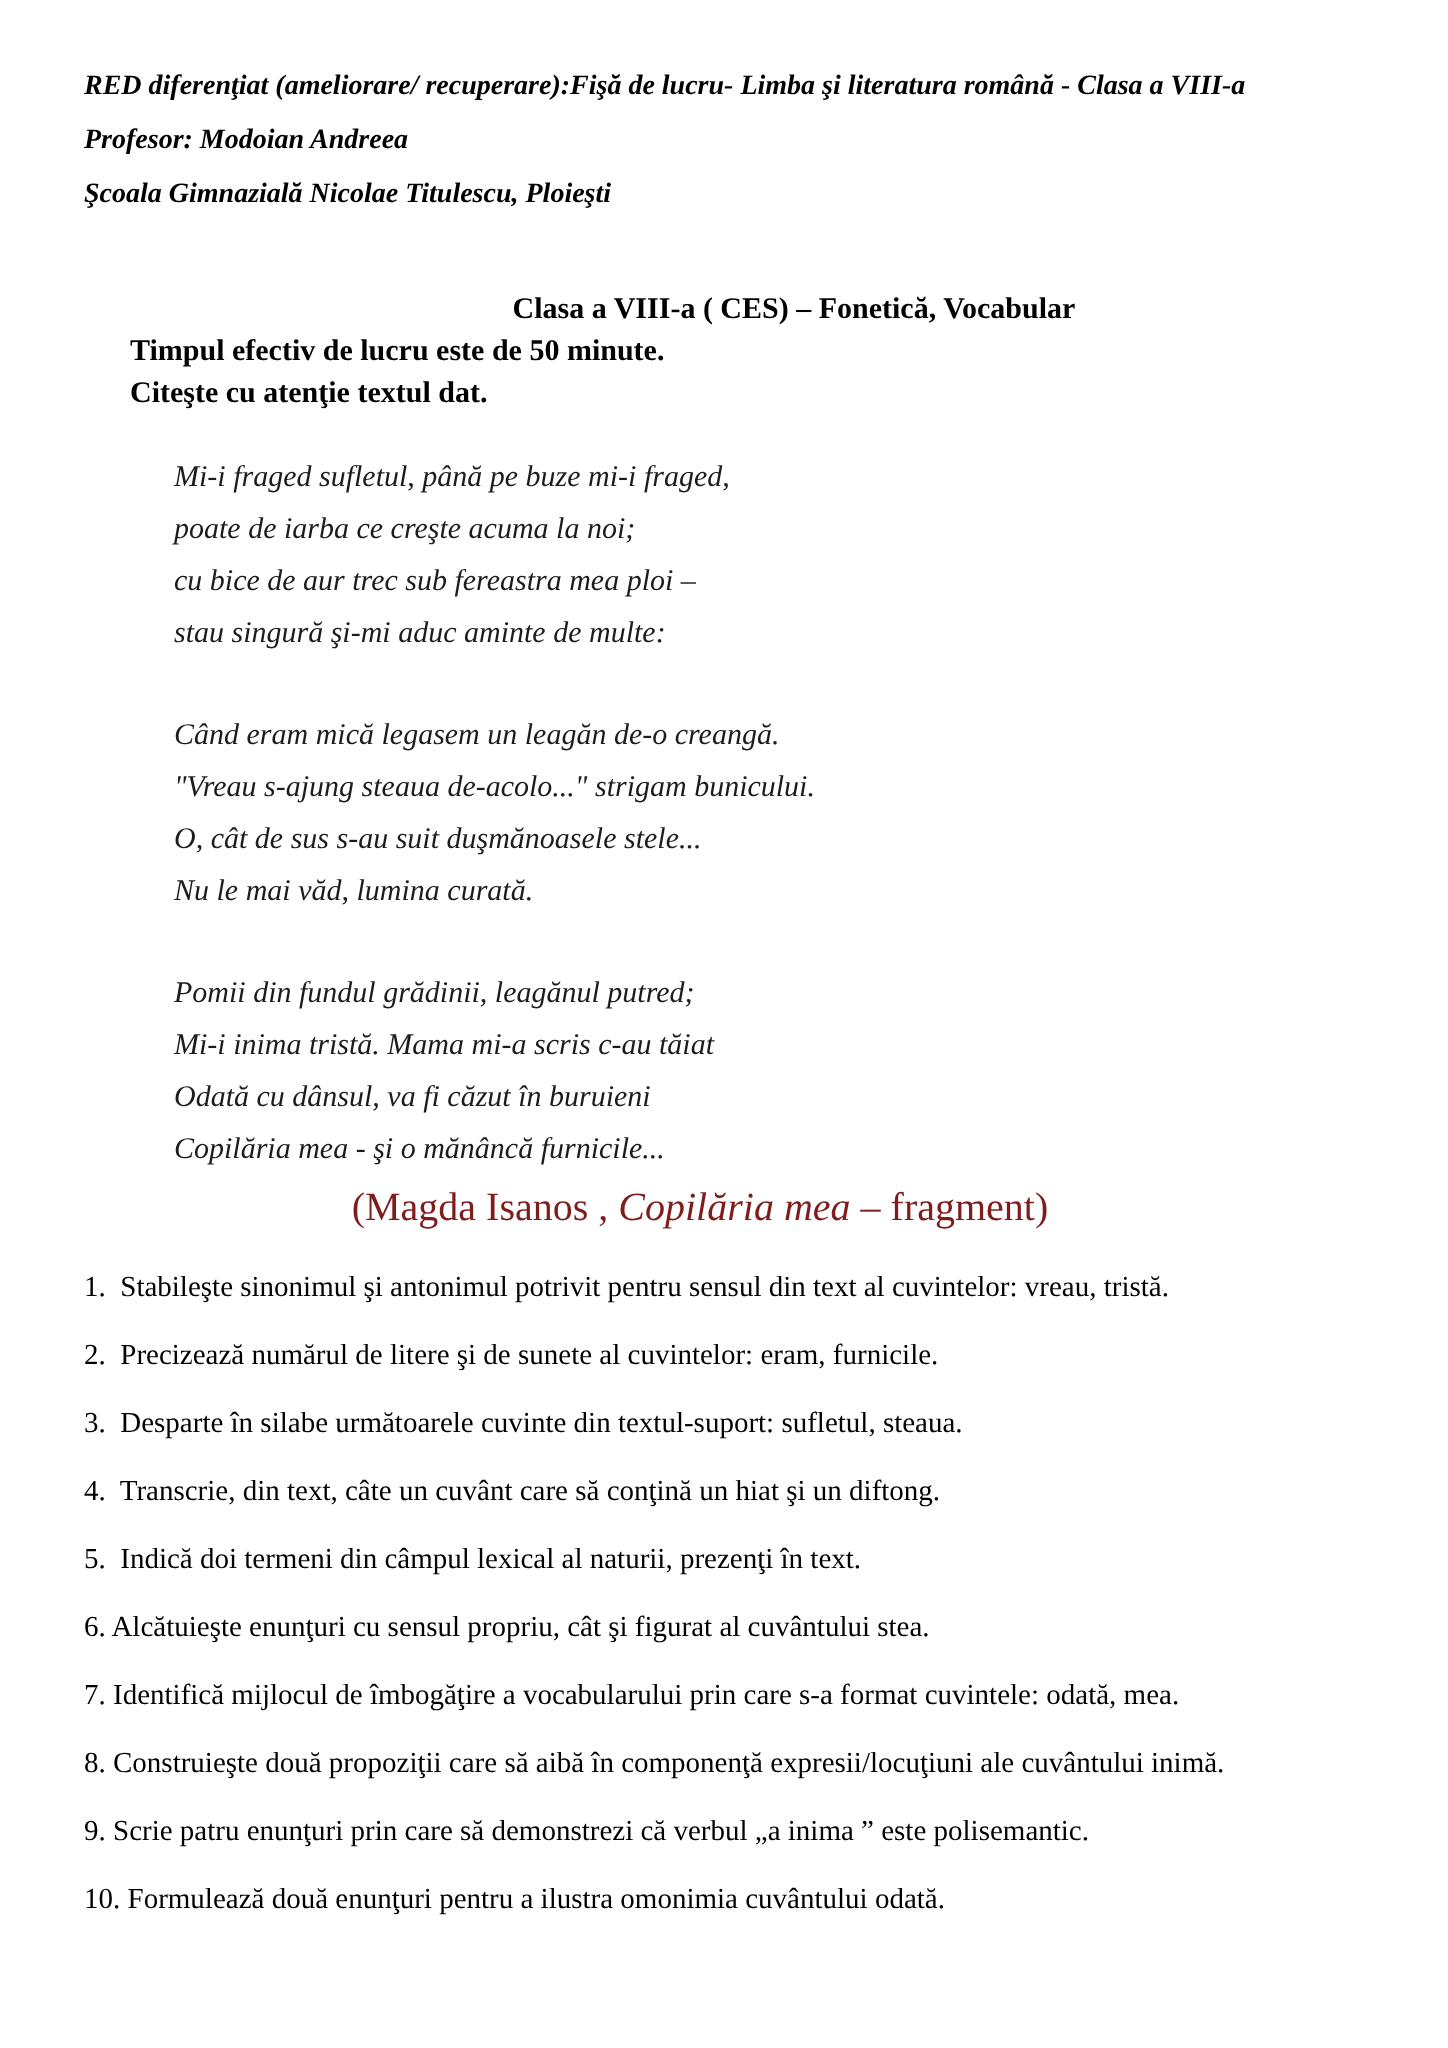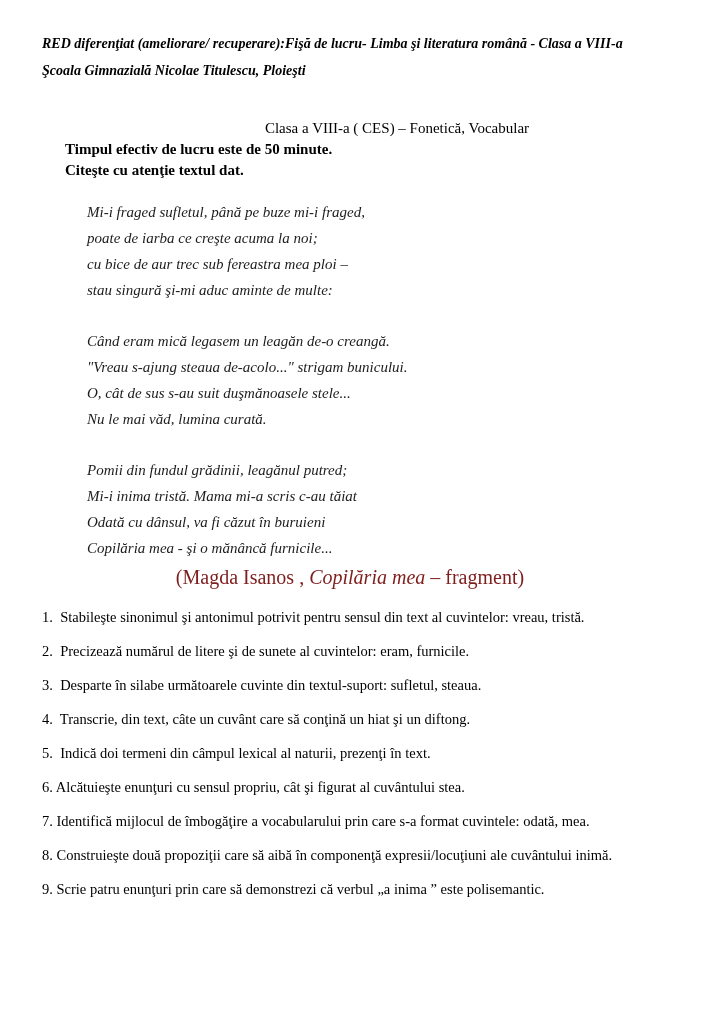--- a/index.html
+++ b/index.html
@@ -13,21 +13,21 @@
 
   .doc-header p {
     margin: 0; line-height: 27px;
     font-weight: bold; font-style: italic;
     font-size: 14px; white-space: nowrap;
   }
 
   .doc-title {
     margin: 34px 0 0 70px;
     text-align: center;
-    font-weight: normal; font-size: 15px; line-height: 21px;
+    font-weight: bold; font-size: 15px; line-height: 21px;
   }
 
   .instructions { padding-left: 23px; }
   .instructions p { margin: 0; font-weight: bold; font-size: 15px; line-height: 21px; }
 
   .poem { padding-left: 43px; margin-top: 19px; font-style: italic; font-size: 15px; color: #1c1c1c; }
   .stanza p { margin: 2px; line-height: 24px; white-space: nowrap; }
   .stanza + .stanza { margin-top: 27px; }
 
   .attribution {
@@ -44,20 +44,21 @@
   }
   .question .q-italic { }
 </style>
 </head>
 <body>
 
 <div class="page">
 
   <div class="doc-header">
     <p>RED diferenţiat (ameliorare/ recuperare):Fişă de lucru- Limba şi literatura română - Clasa a VIII-a</p>
+    <p>Profesor: Modoian Andreea</p>
     <p>Şcoala Gimnazială Nicolae Titulescu, Ploieşti</p>
   </div>
 
   <div class="doc-title">Clasa a VIII-a ( CES) – Fonetică, Vocabular</div>
 
   <div class="instructions">
     <p>Timpul efectiv de lucru este de 50 minute.</p>
     <p>Citeşte cu atenţie textul dat.</p>
   </div>
 
@@ -87,15 +88,16 @@
   <div class="questions">
     <p class="question"><span>1.</span><span>  Stabileşte sinonimul şi antonimul potrivit pentru sensul din text al cuvintelor: </span><span class="q-italic">vreau, tristă.</span><span></span></p>
     <p class="question"><span>2.</span><span>  Precizează numărul de litere şi de sunete al cuvintelor: </span><span class="q-italic">eram, furnicile.</span><span></span></p>
     <p class="question"><span>3.</span><span>  Desparte în silabe următoarele cuvinte din textul-suport: </span><span class="q-italic">sufletul, steaua.</span><span></span></p>
     <p class="question"><span>4.</span><span>  Transcrie, din text, câte un cuvânt care să conţină un hiat şi un diftong.</span><span class="q-italic"></span><span></span></p>
     <p class="question"><span>5.</span><span>  Indică doi termeni din câmpul lexical al naturii, prezenţi în text.</span><span class="q-italic"></span><span></span></p>
     <p class="question"><span>6.</span><span> Alcătuieşte enunţuri cu sensul propriu, cât şi figurat al cuvântului </span><span class="q-italic">stea.</span><span></span></p>
     <p class="question"><span>7.</span><span> Identifică mijlocul de îmbogăţire a vocabularului prin care s-a format cuvintele: </span><span class="q-italic">odată, mea.</span><span></span></p>
     <p class="question"><span>8.</span><span> Construieşte două propoziţii care să aibă în componenţă expresii/locuţiuni ale cuvântului </span><span class="q-italic">inimă.</span><span></span></p>
     <p class="question"><span>9.</span><span> Scrie patru enunţuri prin care să demonstrezi că verbul „</span><span class="q-italic">a inima </span><span>” este polisemantic.</span></p>
+    <p class="question"><span>10.</span><span> Formulează două enunţuri pentru a ilustra omonimia cuvântului </span><span class="q-italic">odată.</span><span></span></p>
   </div>
 
 </div>
 
 </body></html>

